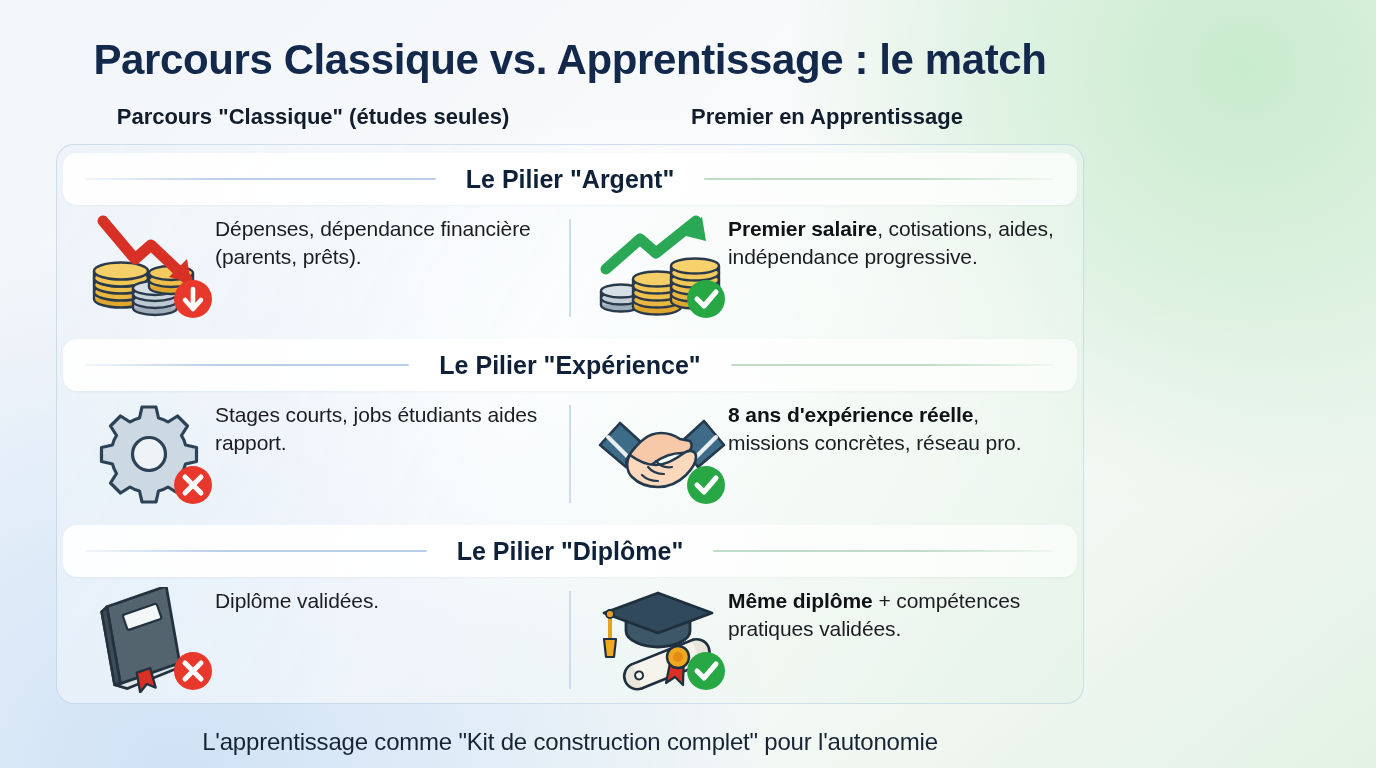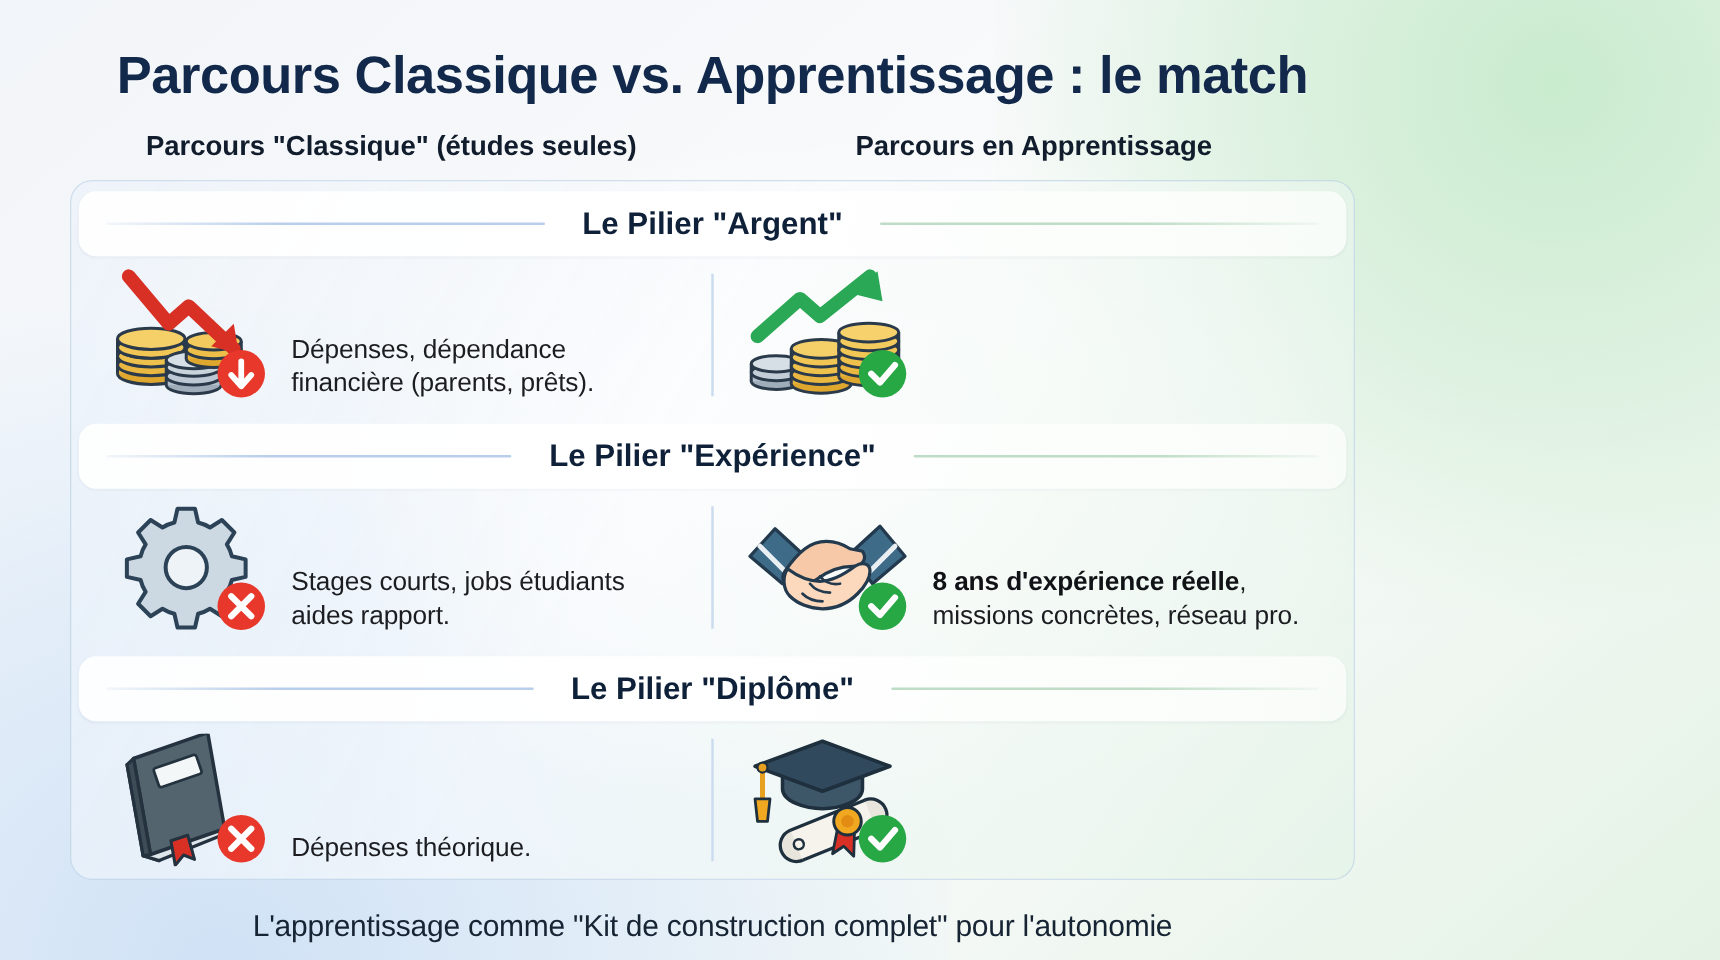--- a/index.html
+++ b/index.html
@@ -146,22 +146,22 @@
     left: 50%;
     top: 14px;
     bottom: 14px;
     width: 2px;
     background: #ccdcef;
     transform: translateX(-50%);
   }
   .side {
     flex: 1;
     display: flex;
-    align-items: flex-end;
-    gap: 18px;
+    align-items: flex-start;
+    gap: 0;
     padding: 10px 26px;
     min-width: 0;
   }
   .icon-wrap {
     width: 132px;
     flex: 0 0 132px;
     height: 106px;
     position: relative;
   }
   .icon-wrap svg { display: block; width: 100%; height: 100%; }
@@ -189,21 +189,21 @@
 <div class="bg-green"></div>
 <div class="bg-blue"></div>
 <div class="bg-white"></div>
 
 <div class="page">
 
   <div class="title">Parcours Classique vs. Apprentissage : le match</div>
 
   <div class="col-headers">
     <div class="col-head left">Parcours "Classique" (études seules)</div>
-    <div class="col-head right">Parcours en Apprentissage</div>
+    <div class="col-head right">Premier en Apprentissage</div>
   </div>
 
   <div class="board">
 
     <div class="pillar-head">
       <div class="pillar-rule blue"></div>
       <div class="pillar-title">Le Pilier "Argent"</div>
       <div class="pillar-rule green"></div>
     </div>
 
@@ -291,20 +291,23 @@
               <ellipse cx="99" cy="51" rx="24" ry="7.5" fill="#f6d16c"></ellipse>
             </g>
 
             <path d="M10,54 L44,24 L60,38 L100,6" fill="none" stroke="#2aa855" stroke-width="11" stroke-linecap="round" stroke-linejoin="round"></path>
             <path d="M106,2 L110,26 L86,20 Z" fill="#2aa855"></path>
 
             <circle cx="110" cy="84" r="19" fill="#28a745"></circle>
             <path d="M101,84 L108,91 L120,77" fill="none" stroke="#fff" stroke-width="5" stroke-linecap="round" stroke-linejoin="round"></path>
           </svg>
         </div>
+        <div class="desc">
+          <b>Premier salaire</b><span>, cotisations, aides, indépendance progressive.</span>
+        </div>
       </div>
     </div>
 
     <div class="pillar-head">
       <div class="pillar-rule blue"></div>
       <div class="pillar-title">Le Pilier "Expérience"</div>
       <div class="pillar-rule green"></div>
     </div>
 
     <div class="row">
@@ -380,21 +383,21 @@
 
               <rect x="45" y="22" width="36" height="16" rx="2" fill="#f4f7f8" stroke="#24323f" stroke-width="2.2" transform="rotate(-9 63 30)"></rect>
 
               <path d="M48,84 L48,104 L56,97 L64,102 L62,82 Z" fill="#d93025" stroke="#24323f" stroke-width="2.4" stroke-linejoin="round"></path>
             </g>
 
             <circle cx="110" cy="84" r="19" fill="#e8382b"></circle>
             <path d="M102,76 L118,92 M118,76 L102,92" fill="none" stroke="#fff" stroke-width="5" stroke-linecap="round"></path>
           </svg>
         </div>
-        <div class="desc">Dépenses théorique.</div>
+        <div class="desc">Diplôme validées.</div>
       </div>
 
       <div class="side">
         <div class="icon-wrap">
           <svg viewBox="0 0 132 106">
 
             <path d="M30,26 L30,44 C30,54 48,60 62,60 C76,60 94,54 94,44 L94,26 Z" fill="#3d5668" stroke="#1e2f3d" stroke-width="2.8" stroke-linejoin="round"></path>
 
             <path d="M62,6 L116,26 L62,46 L8,26 Z" fill="#31495c" stroke="#1e2f3d" stroke-width="2.8" stroke-linejoin="round"></path>
 
@@ -410,20 +413,23 @@
             </g>
 
             <path d="M76,66 L70,96 L79,90 L87,98 L88,66 Z" fill="#d93025" stroke="#1e2f3d" stroke-width="2.2" stroke-linejoin="round"></path>
             <circle cx="82" cy="70" r="11" fill="#f0a820" stroke="#1e2f3d" stroke-width="2.4"></circle>
             <circle cx="82" cy="70" r="5" fill="#e28c14"></circle>
 
             <circle cx="110" cy="84" r="19" fill="#28a745"></circle>
             <path d="M101,84 L108,91 L120,77" fill="none" stroke="#fff" stroke-width="5" stroke-linecap="round" stroke-linejoin="round"></path>
           </svg>
         </div>
+        <div class="desc">
+          <b>Même diplôme</b><span> + compétences pratiques validées.</span>
+        </div>
       </div>
     </div>
 
   </div>
 
   <div class="footer">L'apprentissage comme "Kit de construction complet" pour l'autonomie</div>
 
 </div>
 
 </body></html>

